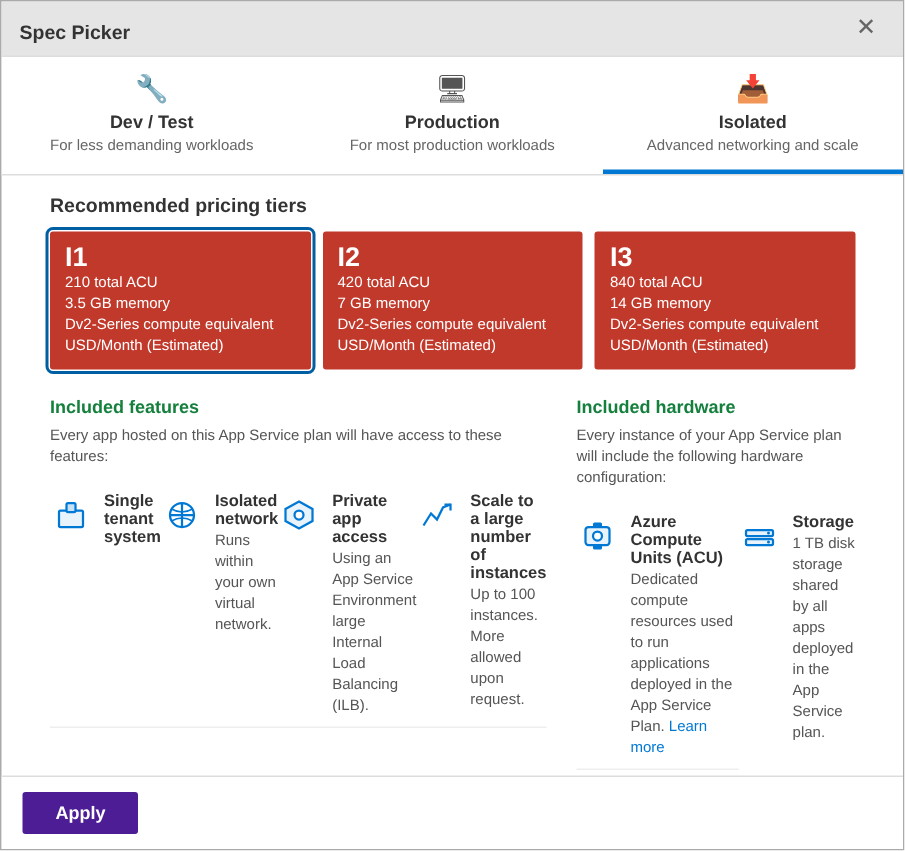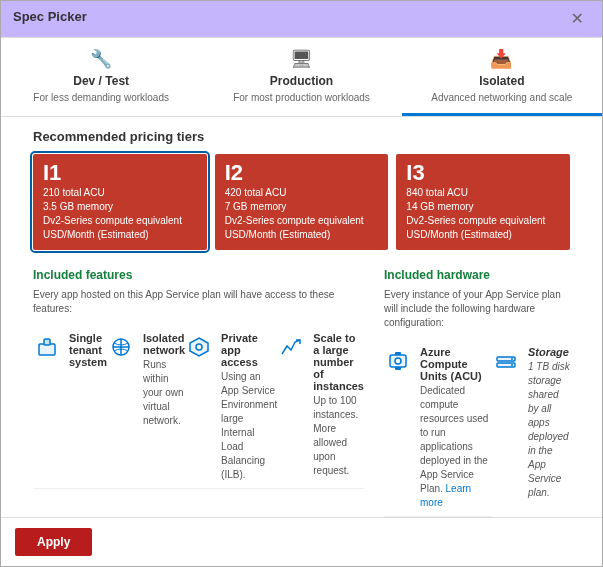--- a/index.html
+++ b/index.html
@@ -12,25 +12,25 @@
     .window {
       width: 603px;
       height: 567px;
       border: 1px solid #aaa;
       display: flex;
       flex-direction: column;
       background: #fff;
       overflow: hidden;
     }
     .title-bar {
-      background: #c4b5fd;
+      background: #e5e5e5;
       border-bottom: 1px solid #ddd;
       padding: 8px 12px;
       display: flex;
-      align-items: flex-start;
+      align-items: flex-end;
       justify-content: space-between;
       flex-shrink: 0;
     }
     .title-bar-title {
       font-size: 13px;
       font-weight: 600;
       color: #333;
     }
     .close-btn {
       cursor: pointer;
@@ -104,21 +104,21 @@
       display: flex;
       flex-direction: column;
       gap: 2px;
       position: relative;
     }
     .tier-card.selected {
       outline: 2px solid #005fa3;
       outline-offset: 1px;
     }
     .tier-badge {
-      font-size: 22px;
+      font-size: 18px;
       font-weight: 700;
       line-height: 1;
     }
     .tier-detail {
       font-size: 10px;
       line-height: 1.4;
     }
 
     .two-col {
       display: flex;
@@ -146,21 +146,20 @@
     }
     .feature-item, .hardware-item {
       display: flex;
       align-items: flex-start;
       gap: 8px;
       padding: 6px 0;
       border-bottom: 1px solid #eee;
     }
     .feature-item:last-child, .hardware-item:last-child {
       border-bottom: none;
-      font-style: italic;
     }
     .feature-icon {
       width: 28px;
       height: 28px;
       flex-shrink: 0;
       display: flex;
       align-items: center;
       justify-content: center;
       font-size: 16px;
       color: #0078d4;
@@ -179,21 +178,21 @@
       line-height: 1.4;
     }
 
     .footer {
       padding: 10px 14px;
       border-top: 1px solid #ddd;
       flex-shrink: 0;
       background: #fff;
     }
     .apply-btn {
-      background: #b91c1c;
+      background: #4c1d95;
       color: #fff;
       border: none;
       padding: 7px 22px;
       font-size: 12px;
       font-weight: 600;
       cursor: pointer;
       border-radius: 2px;
     }
 
     a { color: #0078d4; text-decoration: none; }

